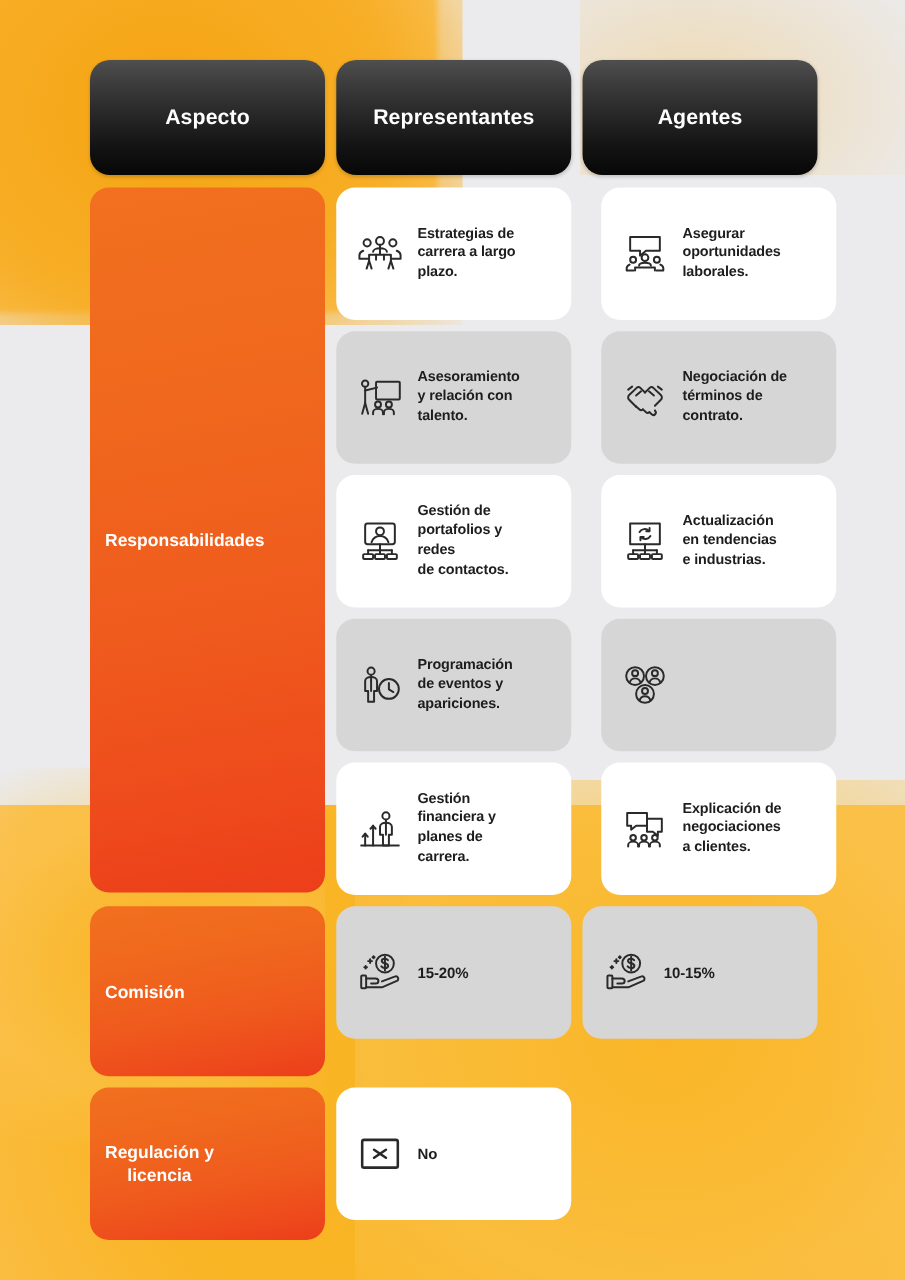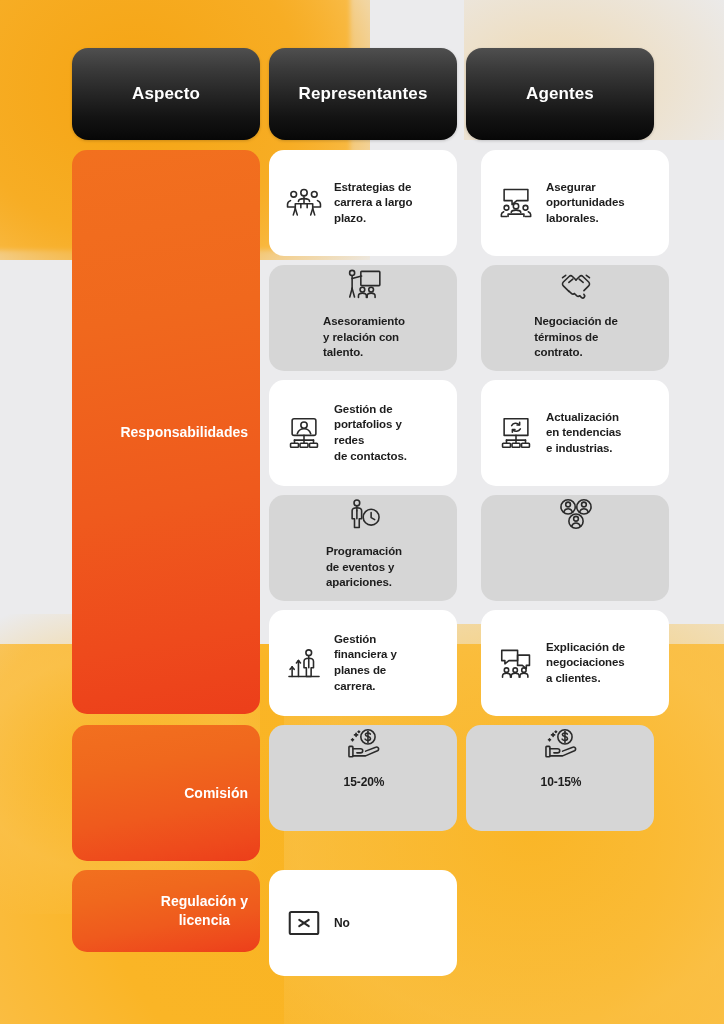--- a/index.html
+++ b/index.html
@@ -99,42 +99,42 @@
 
   
   .ocell {
     border-radius: 15px;
     background: linear-gradient(170deg,
                 #f2701f 0%, #f0681d 30%, #ef5a1d 62%,
                 #ee4a1c 85%, #ec3e1a 100%);
     color: #ffffff;
     display: flex;
     align-items: center;
-    justify-content: flex-end;
+    justify-content: flex-start;
     text-align: center;
     font-size: 14px;
     font-weight: 700;
     line-height: 1.35;
     padding: 6px 12px;
   }
   .ocell-resp  { height: 564px; }
   .ocell-com   { height: 136px; }
-  .ocell-reg   { height: 82px; }
+  .ocell-reg   { height: 122px; }
 
   
   .ccell {
     height: 106px;
     border-radius: 15px;
     display: flex;
     align-items: center;
     padding: 0 14px 0 16px;
     gap: 11px;
   }
   .ccell.white { background: #ffffff; }
-  .ccell.gray  { background: #d6d6d6; flex-direction: column; }
+  .ccell.gray  { background: #d6d6d6; }
 
   .icon-wrap {
     flex: 0 0 auto;
     width: 38px; height: 38px;
     display: flex; align-items: center; justify-content: center;
   }
   .icon-wrap svg { width: 38px; height: 38px; display: block; }
 
   .ctext {
     font-size: 11.5px;

